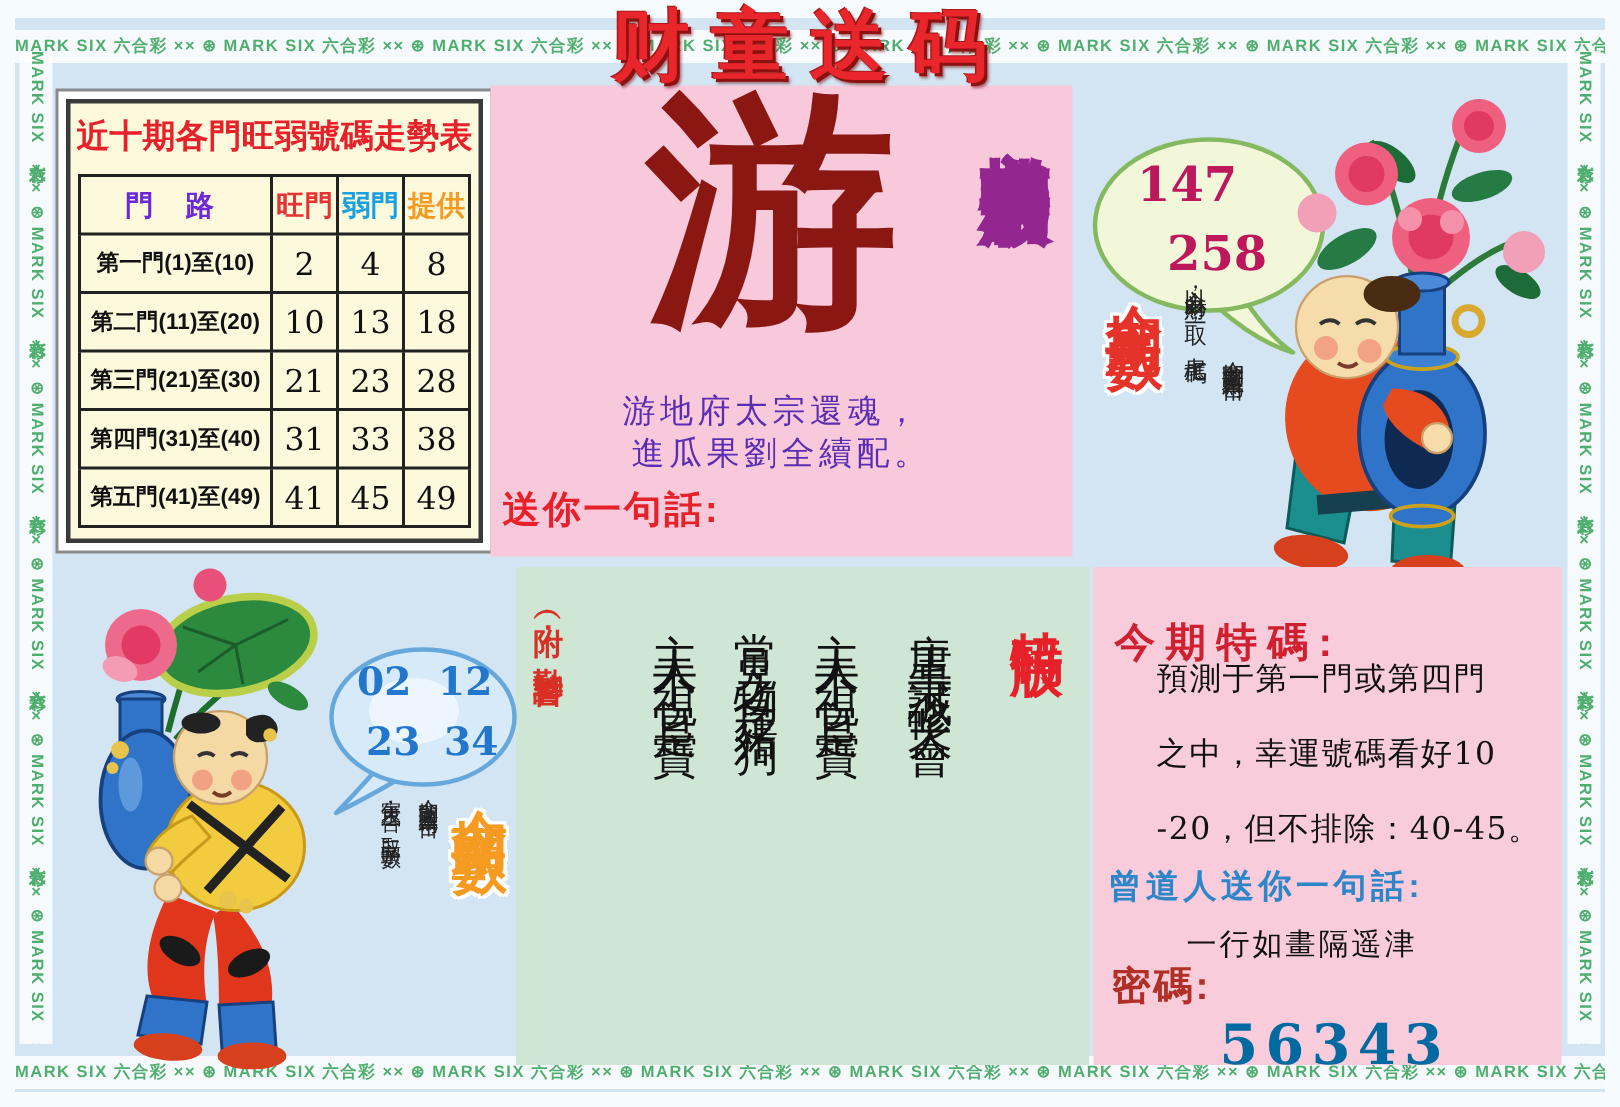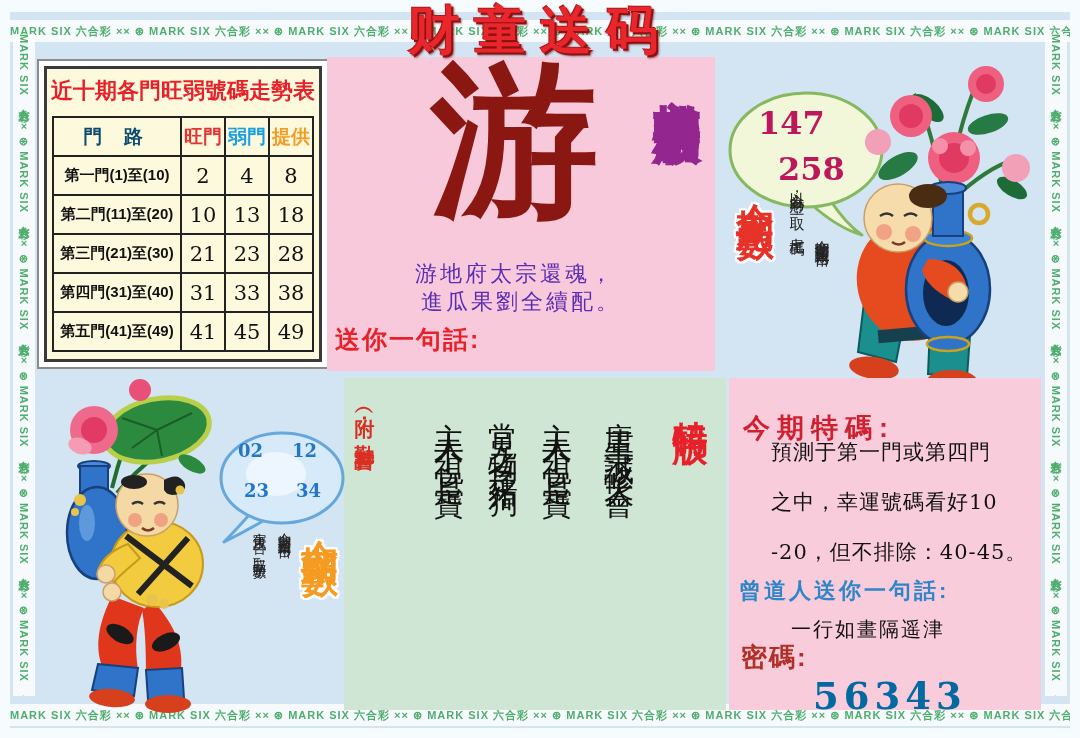--- a/index.html
+++ b/index.html
@@ -21,21 +21,21 @@
       text-shadow:2px 2px 0 #8c1212,-1px -1px 0 #a81b1b,3px 3px 2px rgba(120,10,10,.55);}
   
   .trend-panel{position:absolute;z-index:2;left:44px;top:66px;width:272px;height:290px;
       background:#fdf9dc;border:3px solid #3a3a3a;box-shadow:0 0 0 5px #ffffff,0 0 0 7px #8a8a8a;}
   .trend-title{margin-top:7px;text-align:center;font-size:22px;font-weight:900;color:#e62129;}
   table.trend{border-collapse:collapse;margin:10px auto 0;}
   table.trend th,table.trend td{border:2px solid #222;text-align:center;padding:0;}
   table.trend th{height:37px;font-size:19px;font-weight:900;}
   table.trend td{height:37px;}
   .col-label{width:126px;} .col-num{width:42px;}
-  .th-door{color:#0c4a6e;letter-spacing:8px;}
+  .th-door{color:#6d28d9;letter-spacing:8px;}
   .th-hot{color:#e43333;} .th-weak{color:#19a0e0;} .th-offer{color:#f59a23;}
   td.row-label{font-size:15px;font-weight:900;color:#111;margin-top:10px;}
   td.num{font-family:"DejaVu Serif",serif;font-size:21px;color:#111;}
   
   .mystery-panel{position:absolute;z-index:2;left:327px;top:57px;width:388px;height:314px;background:#f8c9da;}
   .big-char{position:absolute;left:104px;top:-18px;font-family:"DejaVu Serif",serif;
       font-size:168px;font-weight:900;color:#8a1711;line-height:1.2;}
   .purple-line{position:absolute;font-family:"DejaVu Serif",serif;font-size:22px;color:#5b2db3;letter-spacing:3px;}
   .pl1{left:88px;top:190px;margin-top:12px;} .pl2{left:94px;top:230px;}
   .gift-label{position:absolute;left:8px;top:266px;font-size:25px;font-weight:900;color:#e62129;letter-spacing:2px;}
@@ -44,21 +44,21 @@
   .edition-v{position:absolute;right:8px;top:8px;height:300px;font-size:45px;font-weight:900;
       color:#fdf3fb;-webkit-text-stroke:2.5px #93278f;letter-spacing:4px;
       text-shadow:0 0 1px #93278f,1px 1px 0 #b05bb0,-1px -1px 0 #93278f;}
   
   .bubble{position:absolute;z-index:2;}
   .bubble .num{position:absolute;font-family:"DejaVu Serif",serif;font-weight:bold;}
   .bubble1{left:726px;top:88px;width:165px;height:150px;}
   .bubble1 .num{font-size:32px;color:#be185d;}
   .b1n1{left:32px;top:16px;} .b1n2{left:52px;top:62px;}
   .bubble2{left:216px;top:430px;width:130px;height:115px;}
-  .bubble2 .num{font-size:18px;color:#2277cc;}
+  .bubble2 .num{font-size:26px;color:#2277cc;}
   .b2n1{left:22px;top:10px;} .b2n2{left:76px;top:10px;} .b2n3{left:28px;top:50px;} .b2n4{left:80px;top:50px;}
   
   .outline-white{text-shadow:-2px 0 0 #fff,2px 0 0 #fff,0 -2px 0 #fff,0 2px 0 #fff,
       -2px -2px 0 #fff,2px 2px 0 #fff,-2px 2px 0 #fff,2px -2px 0 #fff;}
   .tail-label{position:absolute;z-index:2;left:729px;top:172px;height:190px;
       font-size:38px;font-weight:900;color:#e6332a;letter-spacing:7px;}
   .head-label{position:absolute;z-index:2;left:294px;top:510px;height:190px;
       font-size:37px;font-weight:900;color:#f59b22;letter-spacing:7px;}
   .callig{position:absolute;z-index:2;font-family:"DejaVu Serif",serif;color:#222;}
   .tail-note-l{left:787px;top:180px;height:185px;font-size:15px;letter-spacing:2px;}

